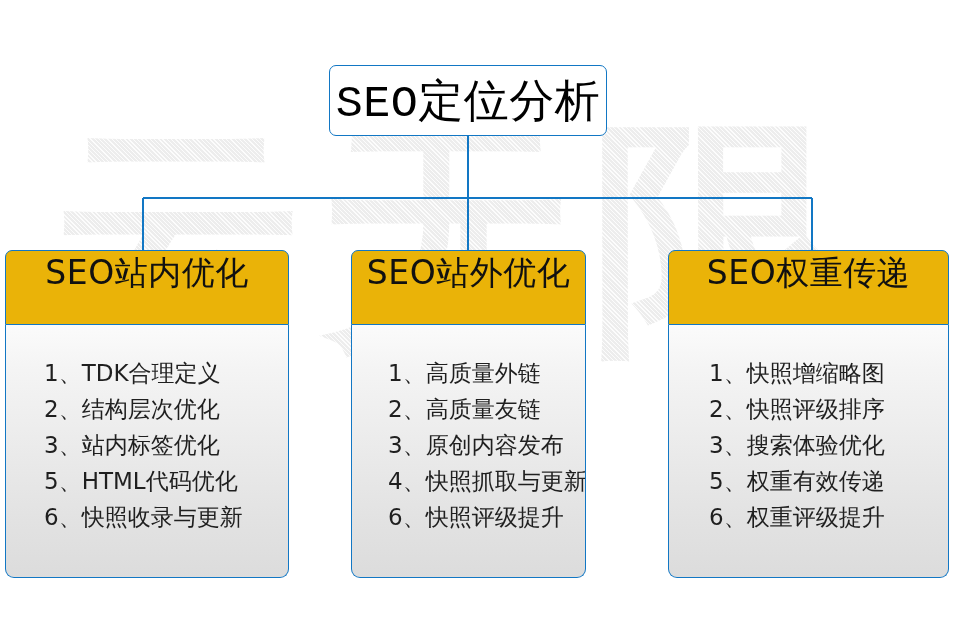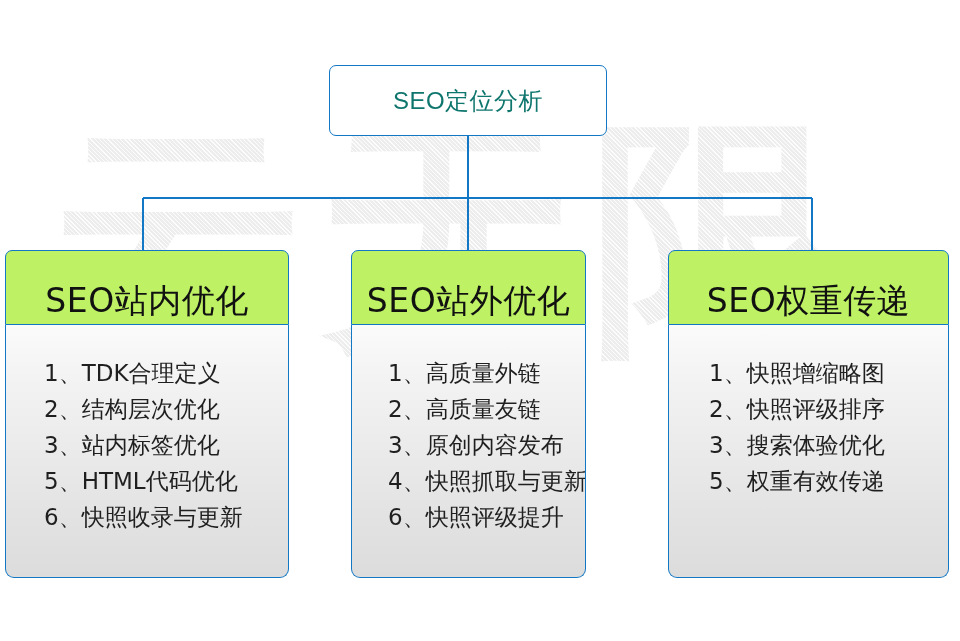--- a/index.html
+++ b/index.html
@@ -77,42 +77,42 @@
     box-sizing: border-box;
     border: 1.4px solid #1277c4;
     border-radius: 7px;
     background: #ffffff;
     display: flex;
     align-items: center;
     justify-content: center;
     z-index: 2;
   }
   #root-box .root-label {
-    font-size: 24px;
-    color: #0f766e;
+    font-size: 45px;
+    color: #000000;
     letter-spacing: 0.5px;
-    font-family: Liberation Sans, sans-serif;
+    font-family: Liberation Mono, monospace;
     white-space: nowrap;
   }
 
   
   .card {
     position: absolute;
     top: 250px;
     box-sizing: border-box;
     z-index: 2;
   }
   .card-head {
     box-sizing: border-box;
     height: 75px;
     border: 1.4px solid #1277c4;
     border-radius: 7px 7px 0 0;
-    background: #bef264;
+    background: #eab308;
     display: flex;
-    align-items: flex-end;
+    align-items: flex-start;
     justify-content: center;
   }
   .card-head .head-label {
     font-size: 33px;
     color: #111111;
     letter-spacing: 0.5px;
     font-family: "DejaVu Sans", "Liberation Sans", sans-serif;
     white-space: nowrap;
   }
   .card-body {
@@ -213,17 +213,18 @@
   <div class="card" id="card-3">
     <div class="card-head">
       <span class="head-label">SEO权重传递</span>
     </div>
     <div class="card-body">
       <ol>
         <li>1、快照增缩略图</li>
         <li>2、快照评级排序</li>
         <li>3、搜索体验优化</li>
         <li>5、权重有效传递</li>
+        <li>6、权重评级提升</li>
       </ol>
     </div>
   </div>
 
 </div>
 
 </body></html>

